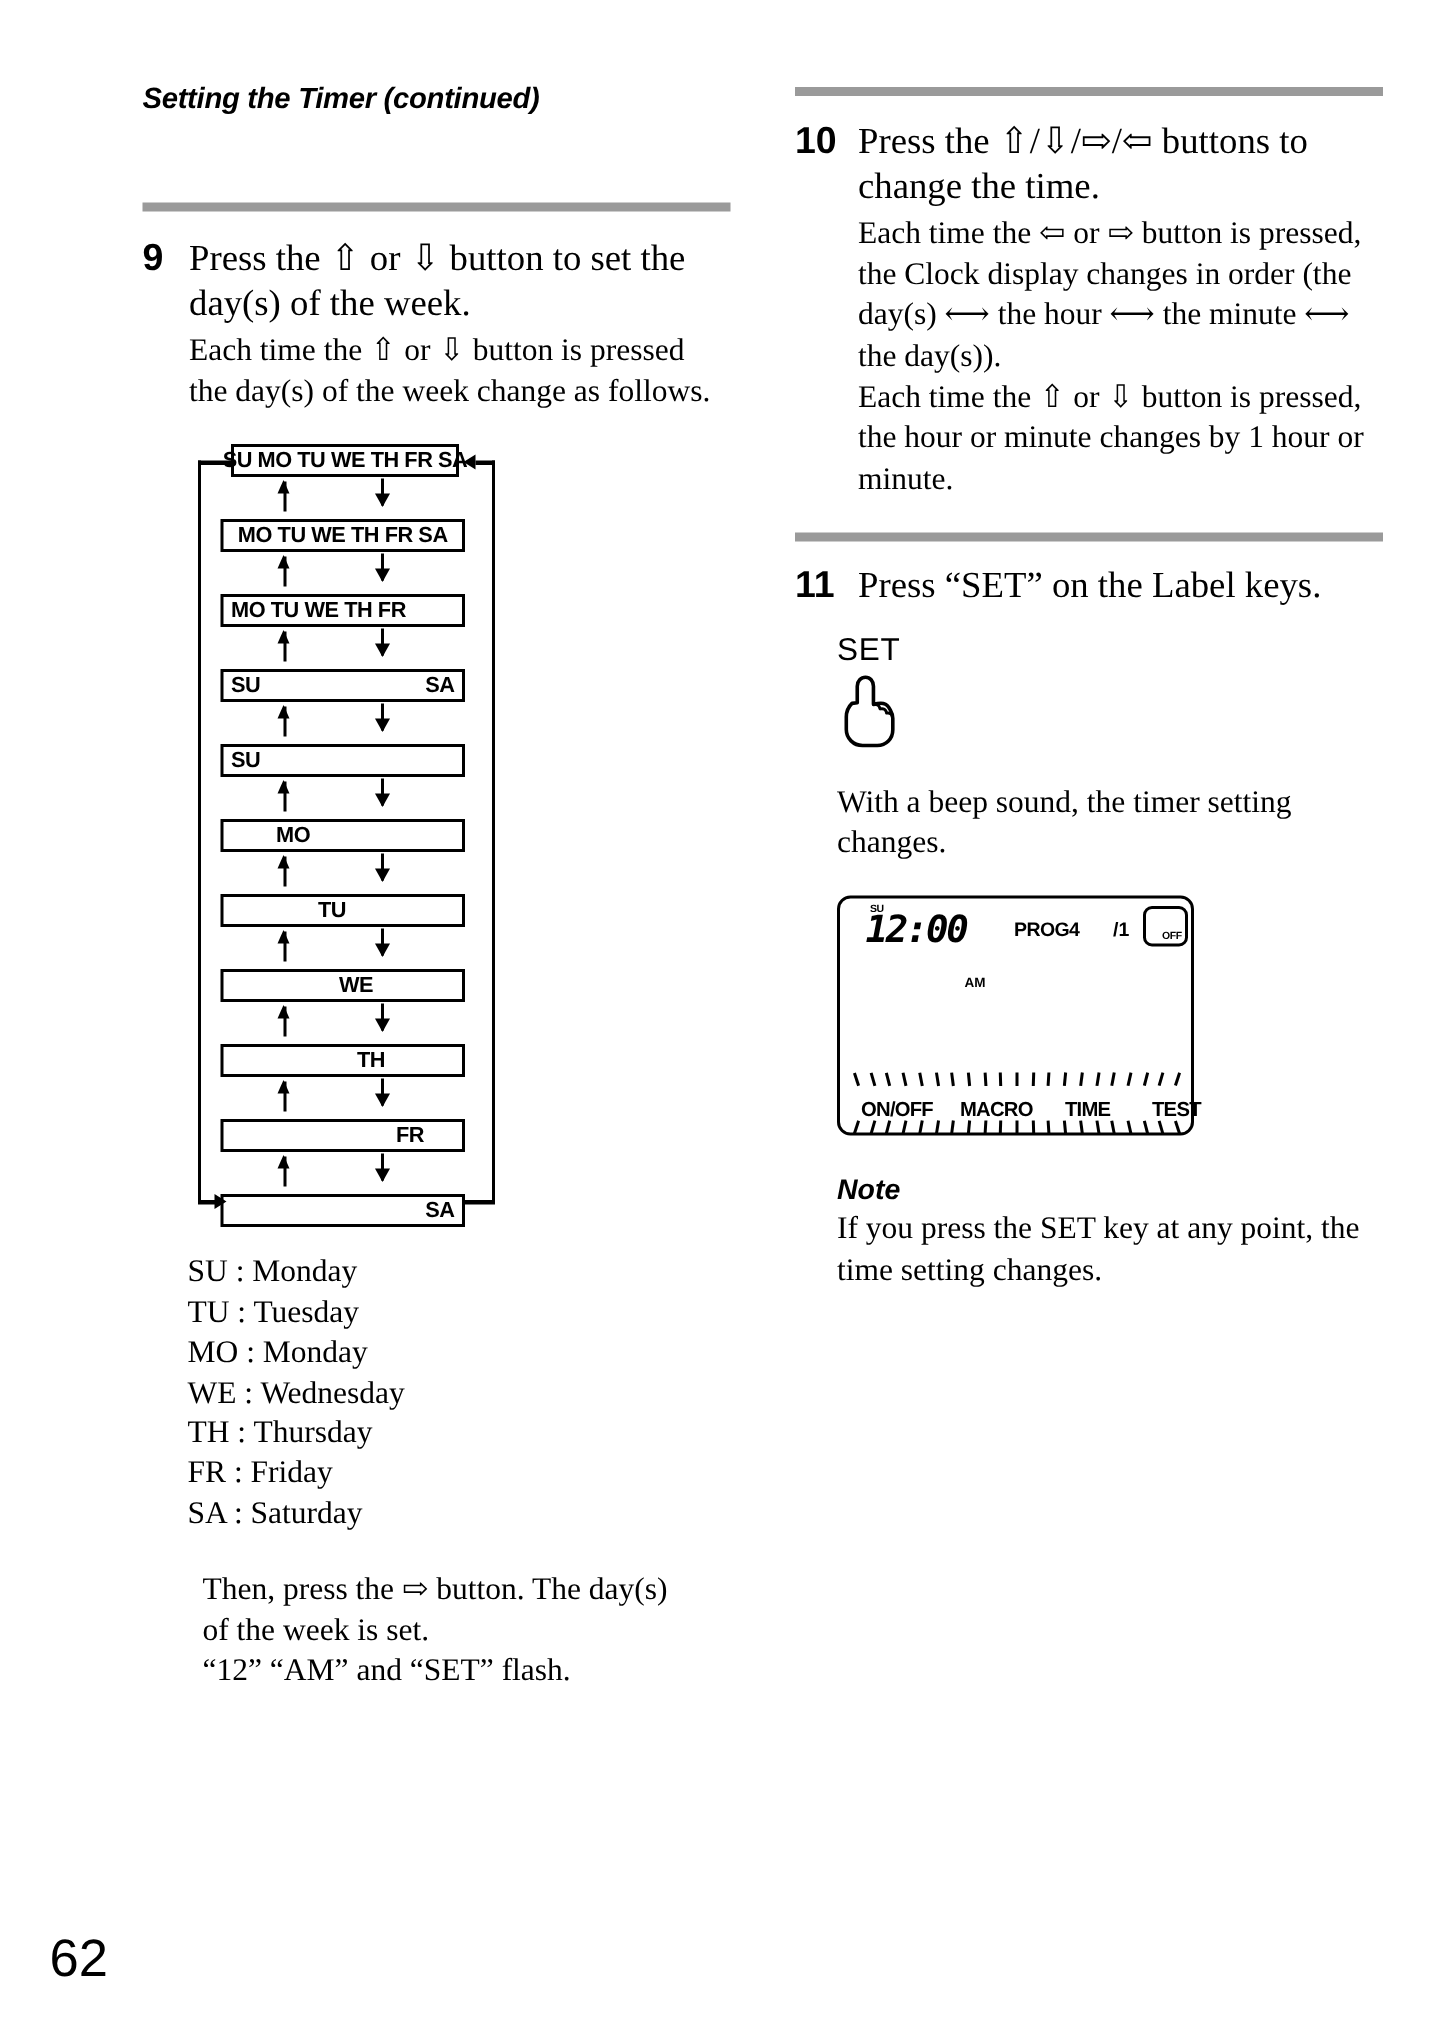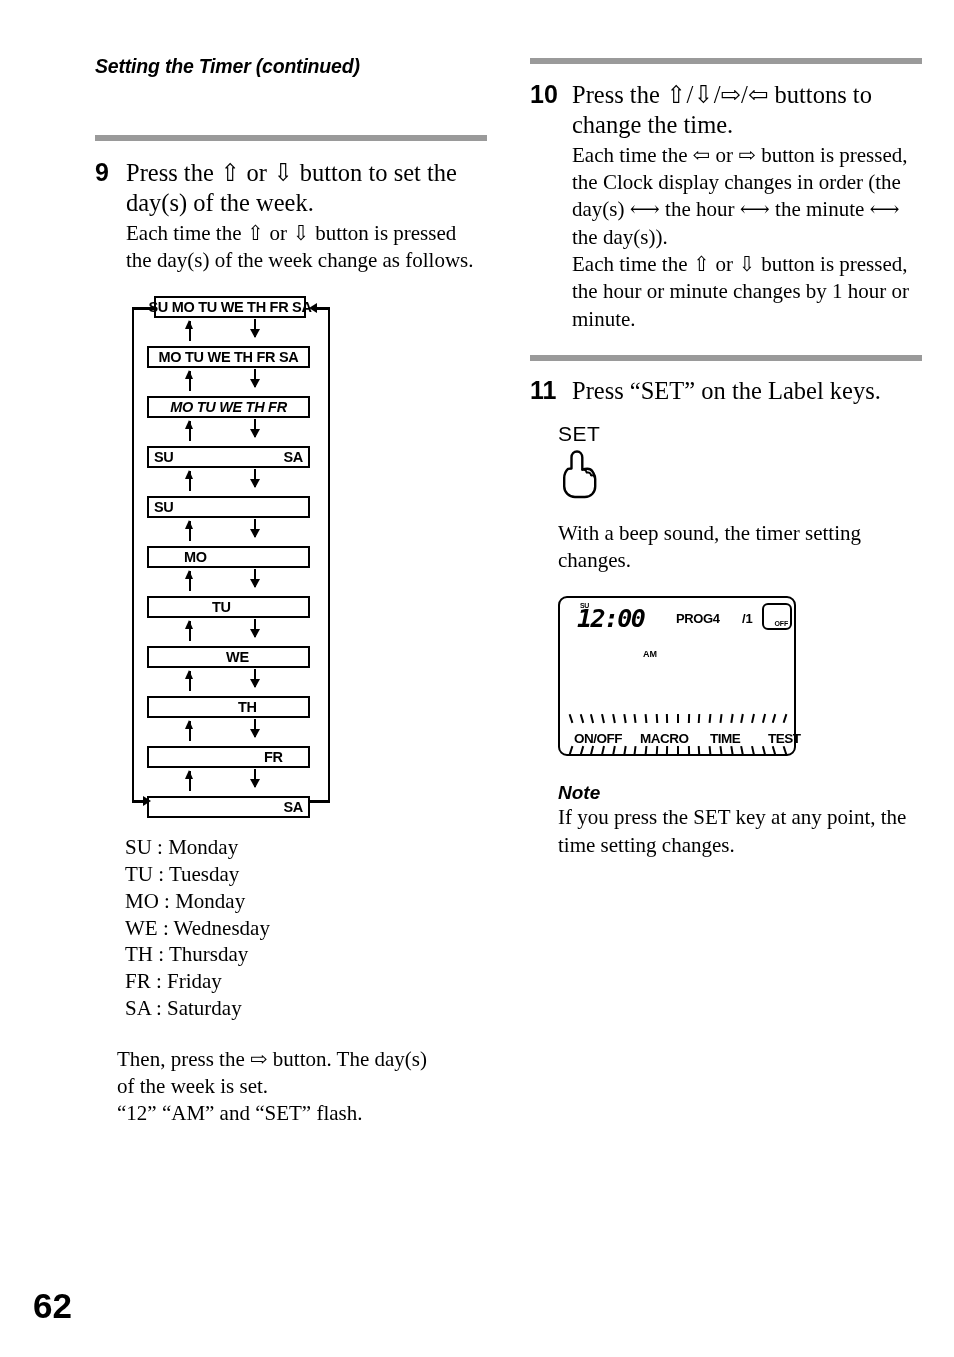--- a/index.html
+++ b/index.html
@@ -79,21 +79,21 @@
   }
   .arrowhead-left{
     position:absolute;width:0;height:0;
     border-top:5px solid transparent;border-bottom:5px solid transparent;
     border-right:8px solid #000;z-index:4;
   }
 
   
   .legend{margin:18px 0 0 30px;font-size:21px;line-height:1.275;}
   .legend div{white-space:pre;}
-  .closing{margin:24px 0 0 22px;font-size:21px;line-height:1.30;}
+  .closing{margin:24px 0 0 40px;font-size:21px;line-height:1.30;}
 
   
   .set-label{
     font-family:"Liberation Sans","DejaVu Sans",sans-serif;
     font-size:21px;letter-spacing:0.5px;margin:16px 0 0 28px;
   }
   .hand{margin:2px 0 0 28px;}
 
   
   .lcd-wrap{margin:22px 0 0 28px;}
@@ -137,21 +137,21 @@
     font-family:"Liberation Sans","DejaVu Sans",sans-serif;
     font-weight:bold;font-style:italic;font-size:19px;
     margin:26px 0 0 28px;
   }
   .note-b{margin:0 0 0 28px;font-size:21px;line-height:1.30;}
 
   
   .folio{
     position:absolute;left:33px;top:1286px;
     font-family:"Liberation Sans","DejaVu Sans",sans-serif;
-    font-weight:bold;font-size:35px;
+    font-weight:normal;font-size:35px;
   }
 </style>
 </head>
 <body>
 
 <div class="page">
 
   <div class="col-left">
 
     <div class="running-head">Setting the Timer (continued)</div>
@@ -177,21 +177,21 @@
       <div class="loop" style="left:178px; top:504px; width:20px;  height:2.4px;"></div>
       <div class="loop" style="left:185px; top:11px;  width:13px;  height:2.4px;"></div>
       <div class="arrowhead-left" style="left:177px; top:7px;"></div>
 
       <div class="dbox first" style="top:0px;">
         <span>SU MO TU WE TH FR SA</span>
       </div>
       <div class="dbox" style="top:50px;justify-content:center;">
         <span>MO TU WE TH FR SA</span>
       </div>
-      <div class="dbox" style="top:100px;justify-content:center;font-style:italic;">
+      <div class="dbox" style="top:100px;justify-content:flex-start;">
         <span>MO TU WE TH FR</span>
       </div>
       <div class="dbox" style="top:150px;justify-content:space-between;">
         <span>SU</span>
         <span>SA</span>
       </div>
       <div class="dbox" style="top:200px;justify-content:flex-start;">
         <span>SU</span>
       </div>
       <div class="dbox" style="top:250px;justify-content:flex-start;padding-left:30px;">

